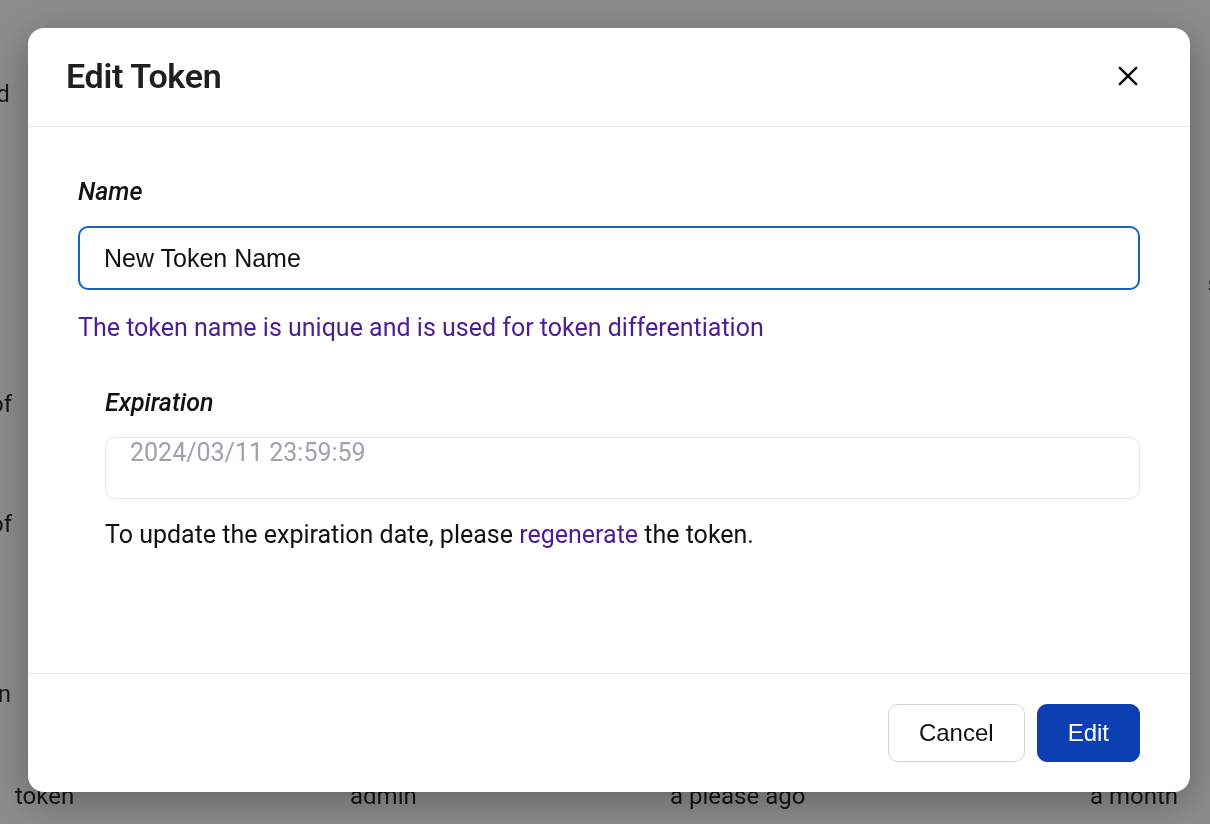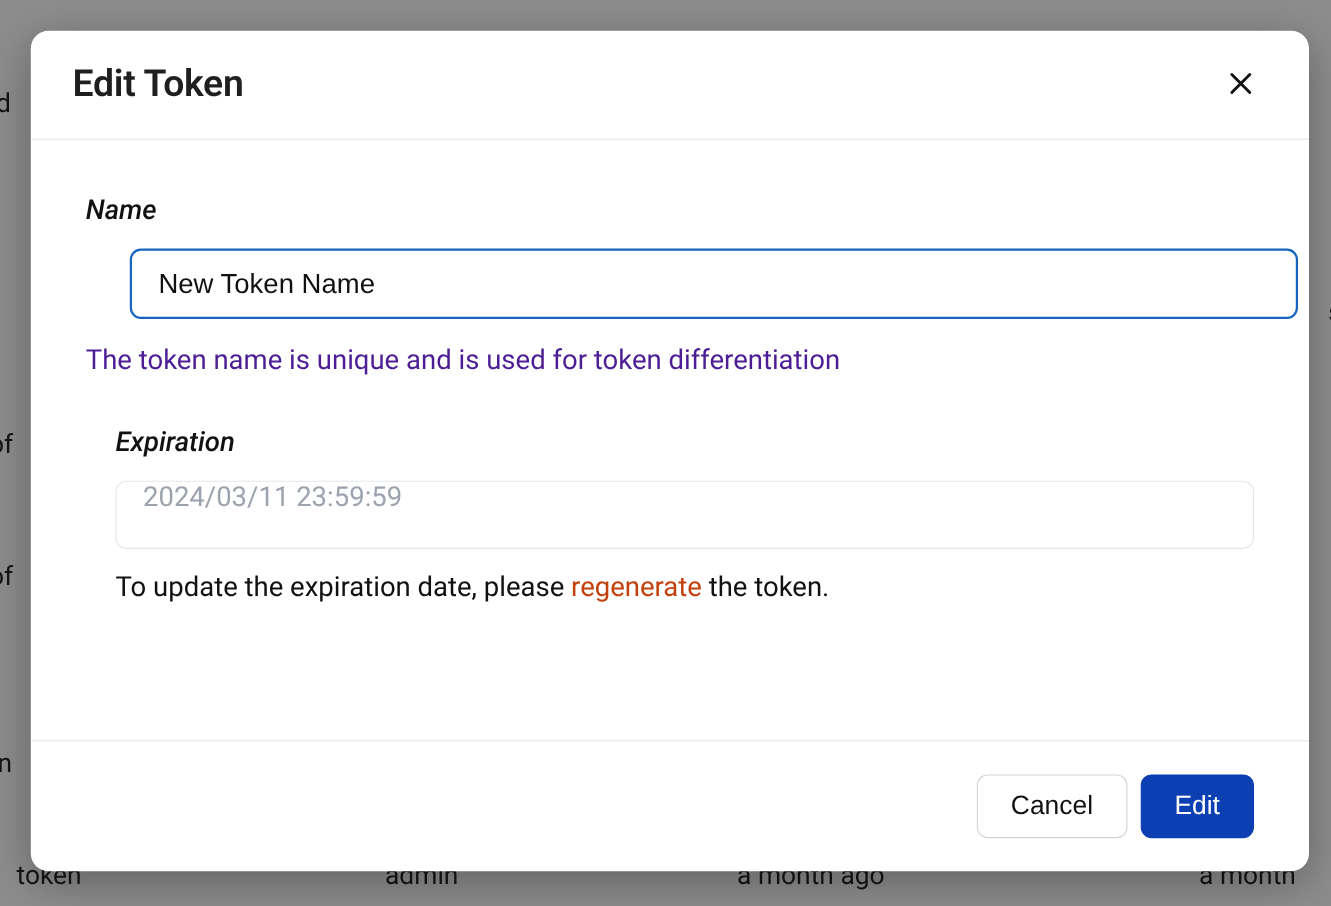--- a/index.html
+++ b/index.html
@@ -89,21 +89,20 @@
     .text-input {
       width: 100%;
       height: 64px;
       padding: 0 24px;
       font-size: 25px;
       color: #111;
       border: 2px solid #1565c0;
       border-radius: 10px;
       outline: none;
       background: #fff;
-      margin-left: 40px;
     }
     
     .helper-text {
       margin-top: 20px;
       font-size: 25px;
       color: #4c1d95;
       line-height: 1.45;
     }
     
     .readonly-input {
@@ -118,21 +117,21 @@
       display: flex;
     }
     
     .exp-text {
       margin-top: 18px;
       font-size: 25px;
       color: #111;
       line-height: 1.45;
     }
     .link {
-      color: #c2410c;
+      color: #4c1d95;
       cursor: pointer;
       text-decoration: none;
     }
     
     .modal-footer {
       border-top: 1px solid #e5e7eb;
       padding: 30px 50px 30px 50px;
       display: flex;
       justify-content: flex-end;
       gap: 12px;
@@ -166,21 +165,21 @@
 <div class="viewport">
   <div class="backdrop">
     <span class="bg-text" style="left:-30px; top:80px;">and</span>
     <span class="bg-text" style="left:-10px; top:390px;">of</span>
     <span class="bg-text" style="right:-10px; top:270px;">s</span>
 
     <span class="bg-text" style="left:-10px; top:510px;">of</span>
     <span class="bg-text" style="left:-8px; top:680px;">in</span>
     <span class="bg-text" style="left:15px; top:782px;">token</span>
     <span class="bg-text" style="left:350px; top:782px;">admin</span>
-    <span class="bg-text" style="left:670px; top:782px;">a month ago</span>
+    <span class="bg-text" style="left:670px; top:782px;">a please ago</span>
     <span class="bg-text" style="left:1090px; top:782px;">a month</span>
   </div>
 
   <div class="overlay"></div>
 
   <div class="modal">
     <div class="modal-header">
       <h2 class="modal-title">Edit Token</h2>
       <button class="close-btn">
         <svg viewBox="0 0 24 24" fill="none" stroke="currentColor" stroke-width="2.2" stroke-linecap="round">

